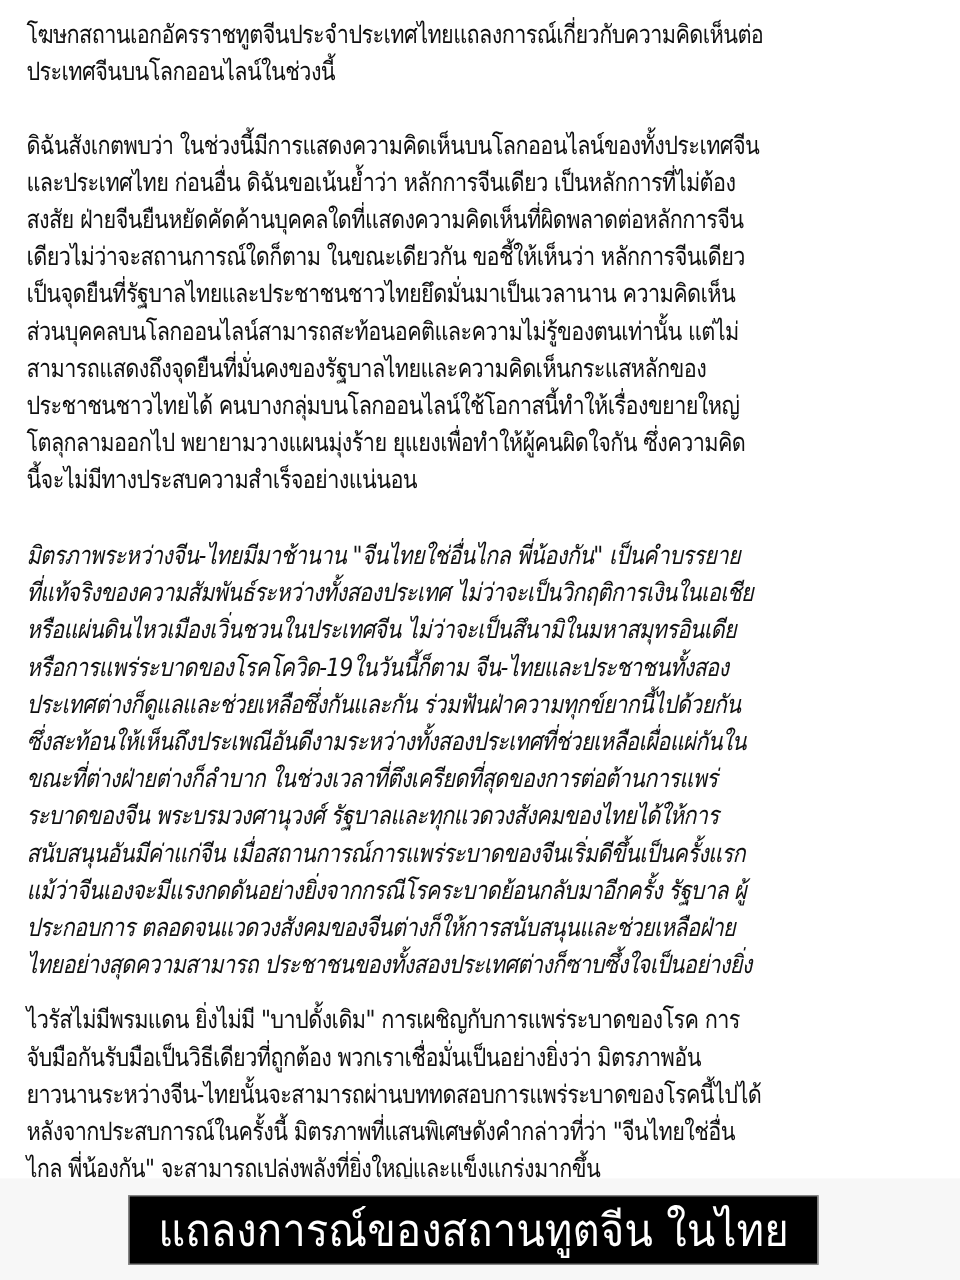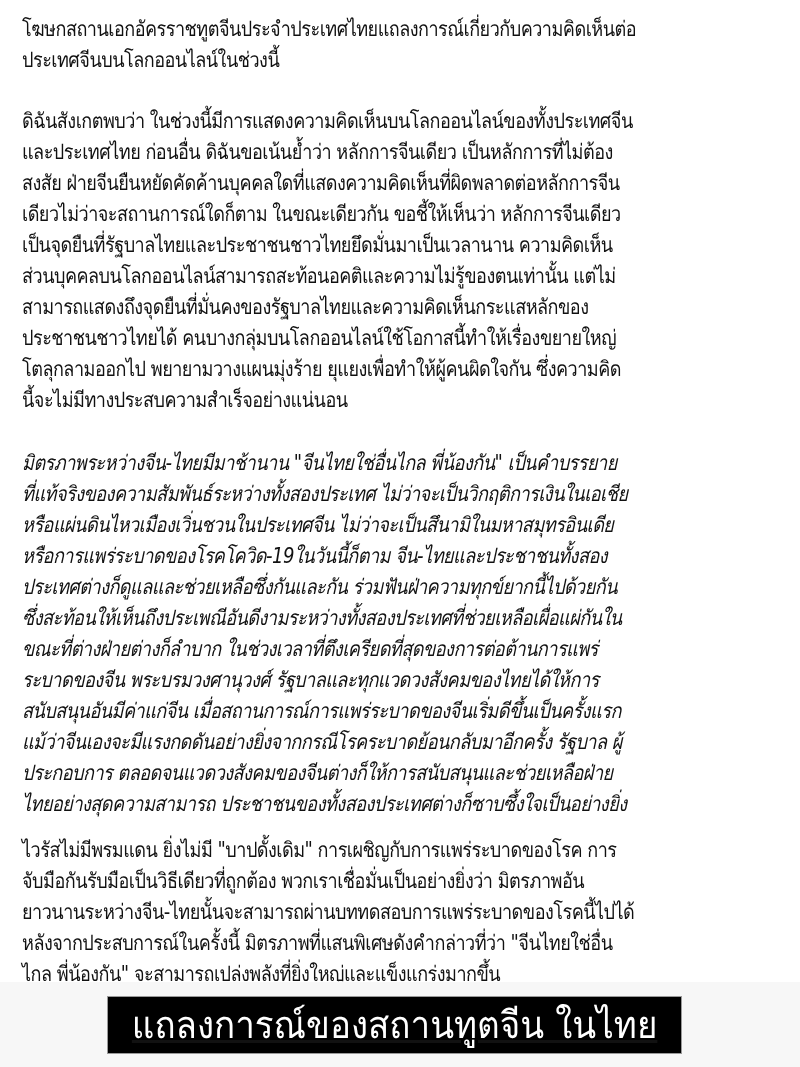--- a/index.html
+++ b/index.html
@@ -56,21 +56,20 @@
       top: 996px;
       width: 575px;
       height: 58px;
       background: #000000;
       border: 1px solid #9a9a9a;
       box-sizing: border-box;
       display: flex;
       align-items: center;
       justify-content: center;
       overflow: hidden;
-      text-decoration: underline;
     }
     .caption-text {
       color: #ffffff;
       font-size: 38px;
       line-height: 58px;
       white-space: nowrap;
       transform: scaleX(0.92);
       font-family: "DejaVu Sans", "Liberation Sans", sans-serif;
     }
   </style>

